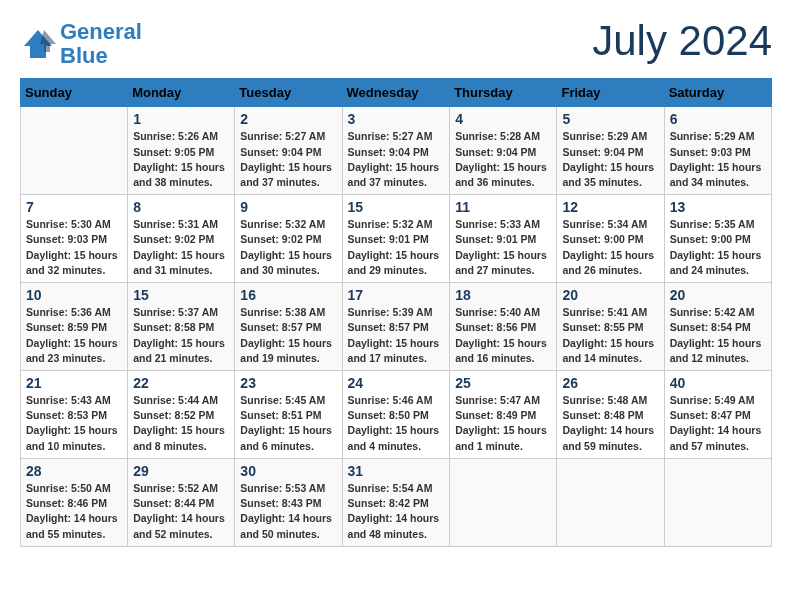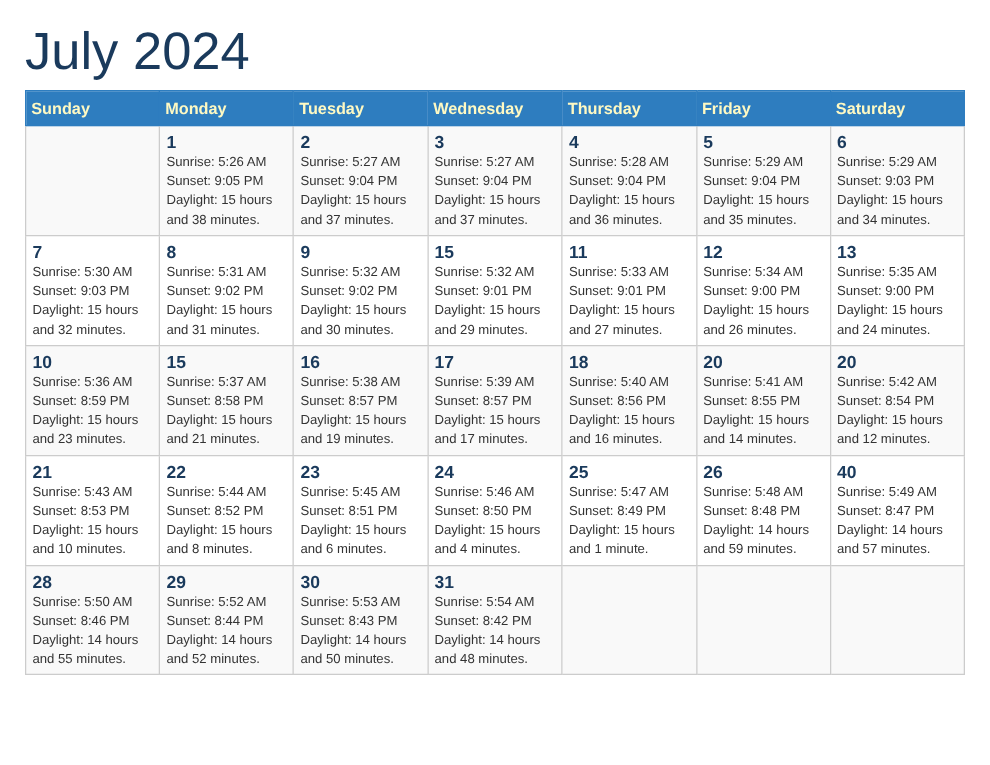--- a/index.html
+++ b/index.html
@@ -48,21 +48,21 @@
       color: #333;
       margin-top: 2px;
     }
     table {
       width: 100%;
       border-collapse: collapse;
       font-size: 11px;
     }
     thead tr th {
       background-color: #2e7dbf;
-      color: #fef9c3;
+      color: #000000;
       padding: 6px 4px;
       text-align: left;
       font-size: 13px;
       font-weight: bold;
       border: 1px solid #2e7dbf;
     }
     tbody tr td {
       border: 1px solid #ccc;
       vertical-align: top;
       padding: 4px 5px;
@@ -75,35 +75,48 @@
       font-size: 14px;
       font-weight: bold;
       color: #1a3a5c;
       display: block;
       margin-bottom: 2px;
     }
     .day-info {
       font-size: 10.5px;
       line-height: 1.45;
       color: #333;
+      font-weight: bold;
     }
     tbody tr:nth-child(odd) td {
       background-color: #f9f9f9;
     }
     tbody tr:nth-child(even) td {
       background-color: #ffffff;
     }
     .empty-cell {
       background-color: #f9f9f9;
     }
   </style>
 </head>
 <body>
 
 <div class="header-section">
+  <div class="logo">
+    <svg class="logo-icon" viewBox="0 0 36 36">
+      <polygon points="18,4 32,20 26,20 26,32 10,32 10,20 4,20" fill="#2e7dbf"></polygon>
+      <polygon points="24,4 36,18 30,18 30,26 24,26 24,18 20,18" fill="#1a3a5c" opacity="0.5"></polygon>
+    </svg>
+    <div>
+      <div class="logo-text">
+        <span>General</span><br>
+        <span style="color:#2e7dbf;">Blue</span>
+      </div>
+    </div>
+  </div>
   <div class="title-block">
     <div class="month-title">July 2024</div>
   </div>
 </div>
 
 <table>
   <thead>
     <tr>
     <th>Sunday</th>
         <th>Monday</th>

